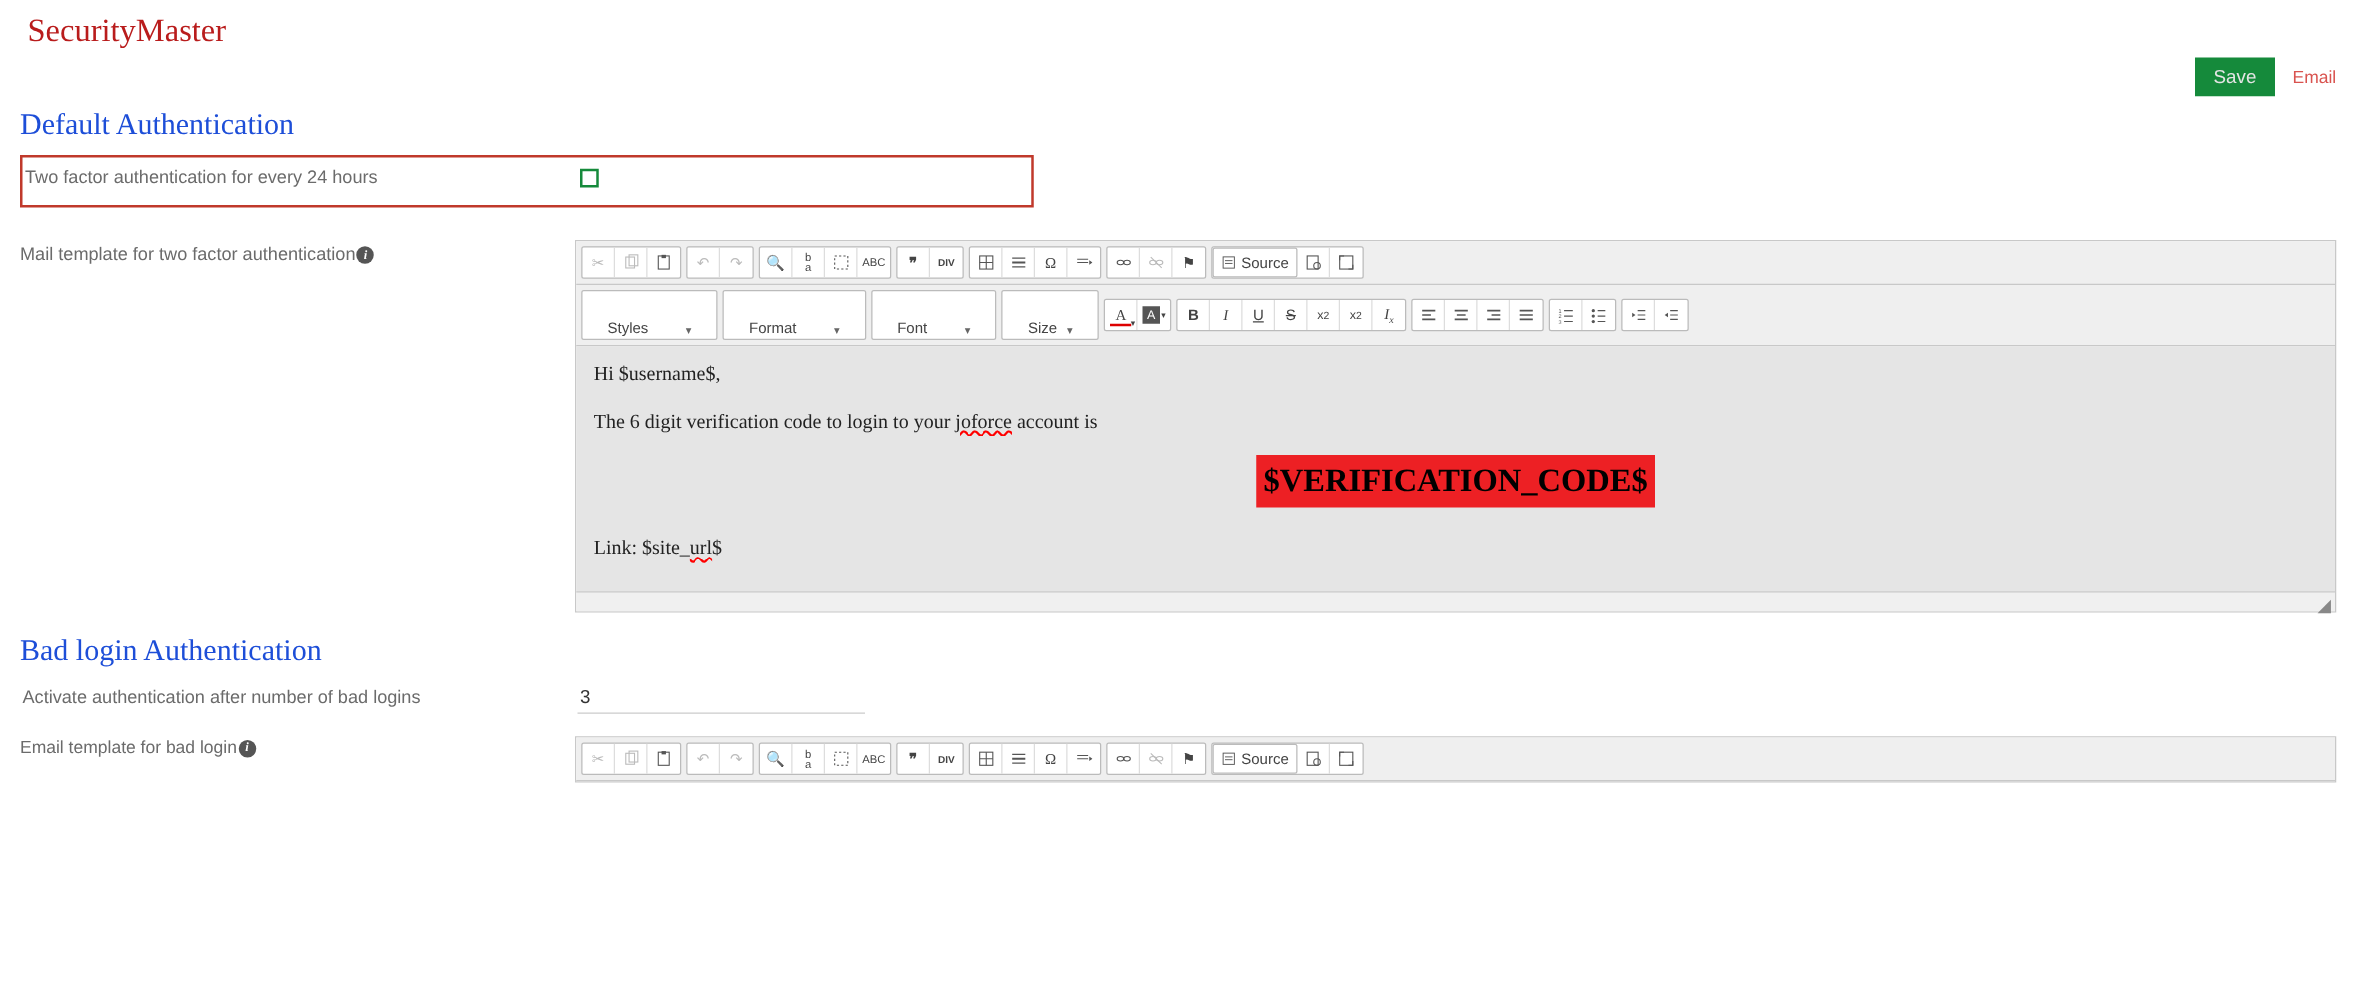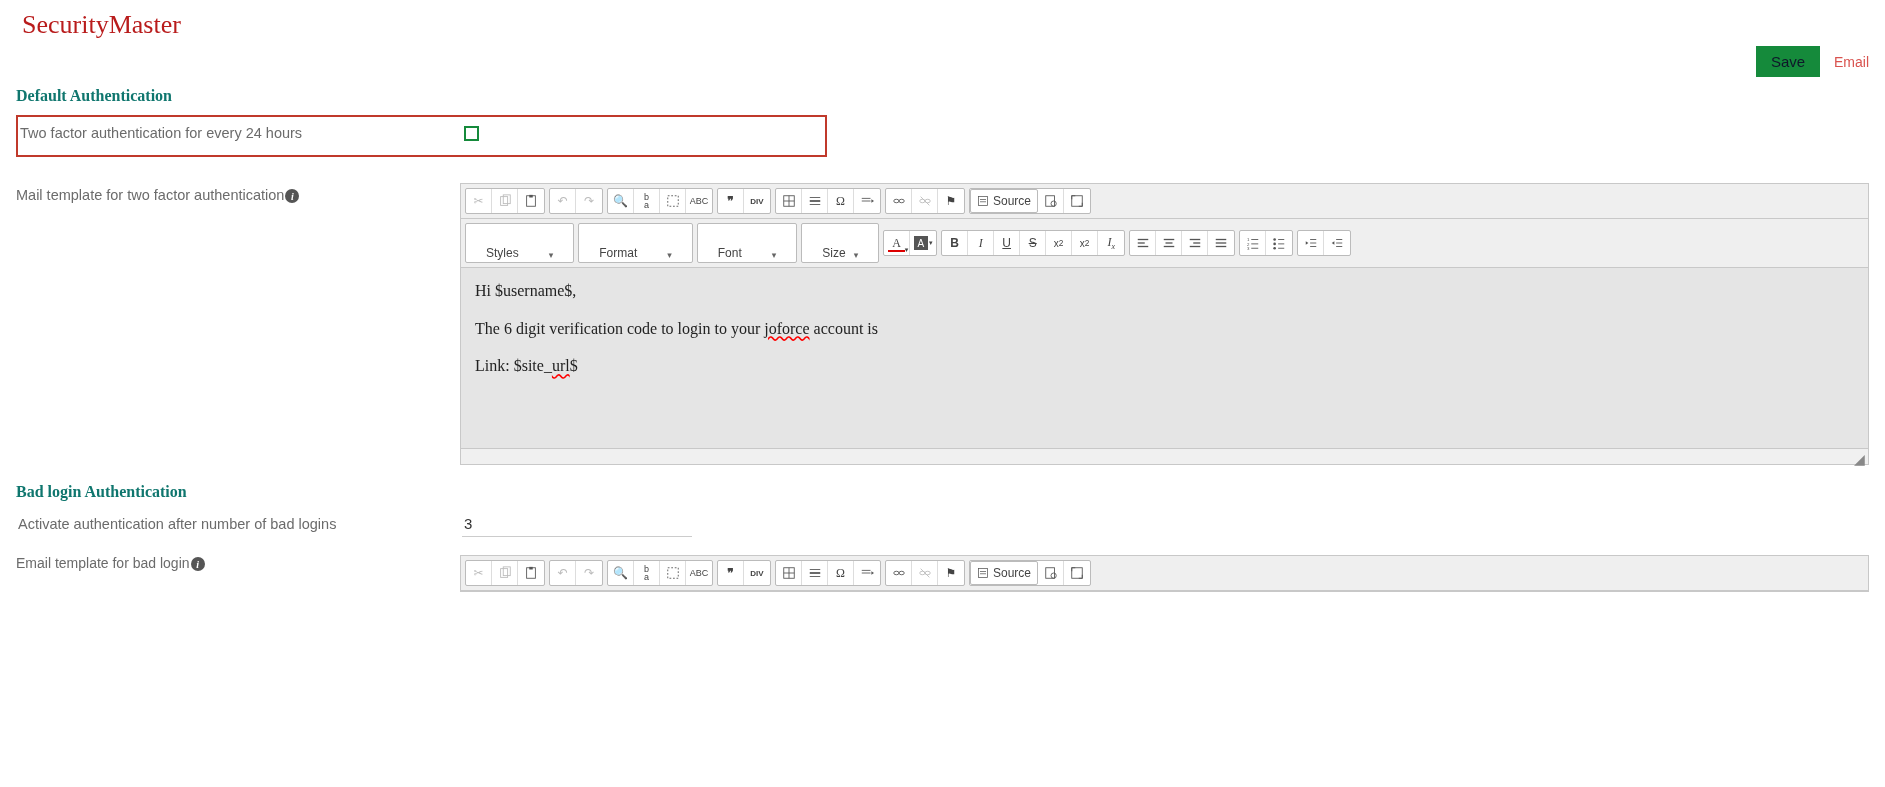--- a/index.html
+++ b/index.html
@@ -18,37 +18,37 @@
     margin: 10px 0 6px 6px;
     color: #b91c1c;
   }
   .actions {
     text-align: right;
     margin-bottom: 10px;
     padding-right: 0;
   }
   .btn-save {
     background: #158a3b;
-    color: #0f172a;
+    color: #e5e5e5;
     border: none;
     padding: 7px 15px;
     font-size: 15px;
     cursor: pointer;
   }
   .link-cancel {
     color: #d9534f;
     margin-left: 10px;
     cursor: pointer;
     font-size: 14px;
   }
   .section-heading {
     font-family: "Times New Roman", Georgia, serif;
-    font-size: 16px;
-    font-weight: 700;
-    color: #0f766e;
+    font-size: 24px;
+    font-weight: 400;
+    color: #1d4ed8;
     margin: 4px 0 10px 0;
   }
   .red-box {
     border: 2px solid #c0392b;
     padding: 8px 0 8px 0;
     margin-bottom: 26px;
     width: 811px;
   }
   .form-row {
     display: flex;
@@ -456,20 +456,21 @@
               <line x1="7" y1="8" x2="14" y2="8" stroke="#555"></line>
               <line x1="7" y1="12" x2="14" y2="12" stroke="#555"></line>
             </svg>
           </span>
       </span>
     </div>
 
     <div class="editor-body">
       <p><span>Hi </span><span>$username$</span><span>,</span></p>
       <p><span>The 6 digit verification code to login to your </span><span class="spellerr">joforce</span><span> account is</span></p>
+      <div class="verif-wrap"><span class="verif-code">$VERIFICATION_CODE$</span></div>
       <p><span>Link: $site_</span><span class="spellerr">url</span><span>$</span></p>
     </div>
     <div class="editor-footer">
       <span class="resize-grip">◢</span>
     </div>
   </div>
 </div>
 
 <h2 class="section-heading">Bad login Authentication</h2>
 

